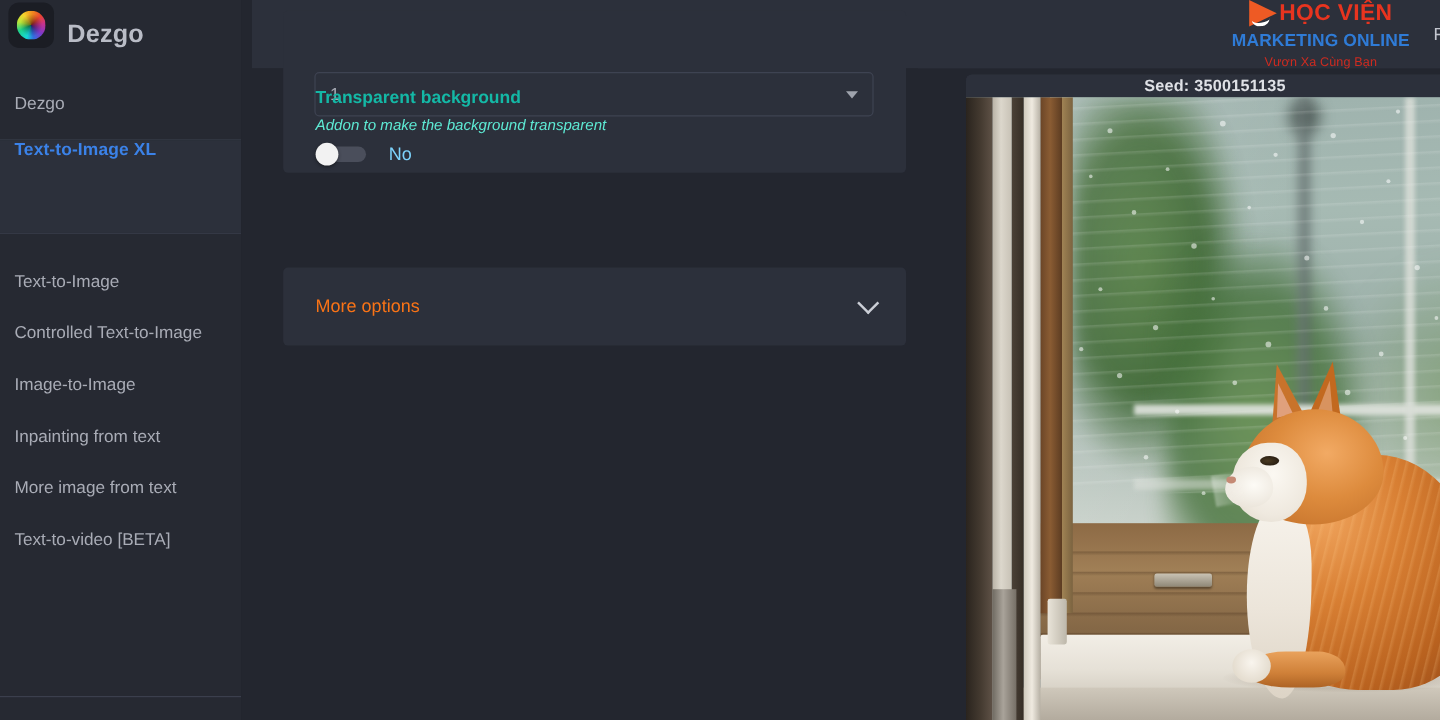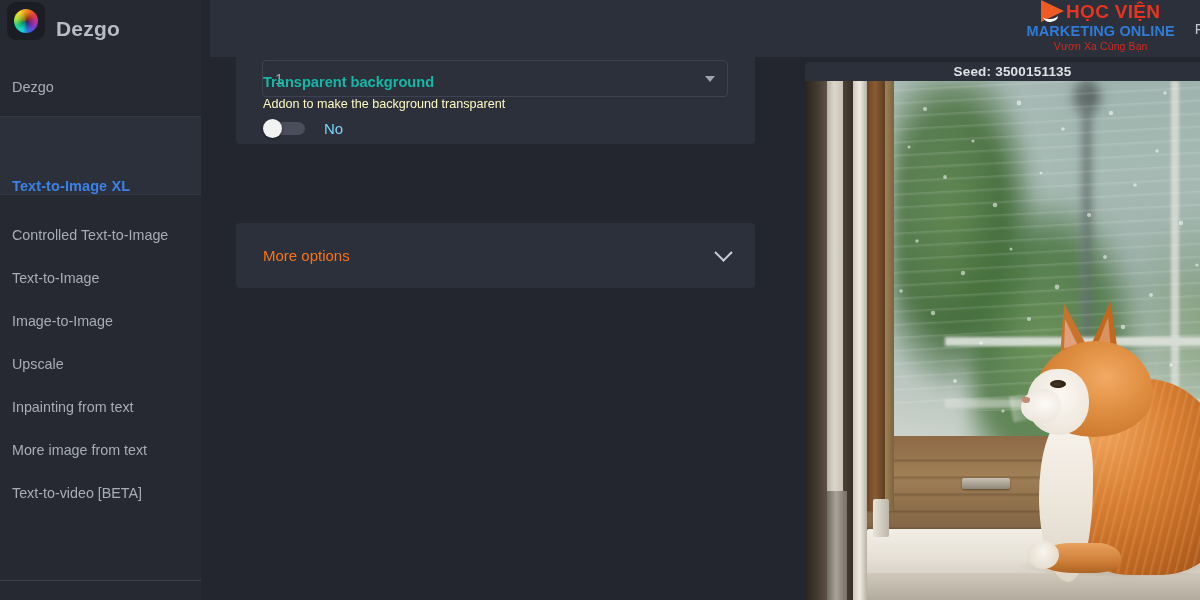--- a/index.html
+++ b/index.html
@@ -51,21 +51,21 @@
   }
   .sb-login {
     height: 59px;
     display: flex; align-items: center;
     padding-left: 12px;
     font-size: 14.5px; color: #a9acb6;
   }
   .sb-div { height: 1px; background: #343845; }
   .sb-active {
     height: 77px;
-    display: flex; align-items: flex-end;
+    display: flex; align-items: flex-start;
     padding-left: 12px;
     background: #2c303b;
     font-size: 14.5px; font-weight: 700;
     color: #3b82e8; letter-spacing: .1px;
   }
   .sb-list { padding-top: 0px; }
   .sb-item {
     height: 43px;
     display: flex; align-items: center;
     padding-left: 12px;
@@ -108,21 +108,21 @@
   .hdr-right {
     margin-left: auto;
     display: flex; align-items: center; height: 100%;
   }
 
   
   .hv-logo {
     position: relative;
     width: 152px; height: 57px;
     display: flex; flex-direction: column;
-    align-items: center; justify-content: flex-start;
+    align-items: center; justify-content: space-between;
     line-height: 1;
   }
   .hv-row1 { display: flex; align-items: center; height: 22px; }
   .hv-play {
     width: 24px; height: 23px; margin-right: 1px;
     position: relative;
   }
   .hv-play::before {
     content: ""; position: absolute; left: 0; top: 0;
     width: 0; height: 0;
@@ -188,21 +188,21 @@
     border-left: 5.5px solid transparent;
     border-right: 5.5px solid transparent;
     border-top: 6px solid #9fa3ad;
   }
   .opt-title {
     position: absolute; left: 27px; top: 65px;
     font-size: 14.6px; font-weight: 700; color: #14b8a6;
   }
   .opt-sub {
     position: absolute; left: 27px; top: 88px;
-    font-size: 12.6px; color: #fef9c3;
+    font-size: 12.6px; color: #5eead4; font-style: italic;
   }
   .toggle-row {
     position: absolute; left: 27px; top: 110px;
     display: flex; align-items: center;
   }
   .toggle {
     position: relative;
     width: 44px; height: 18px;
   }
   .toggle .track {
@@ -559,30 +559,27 @@
     <div class="sb-active">
       <span>Text-to-Image XL</span>
     </div>
 
     <div class="sb-div"></div>
 
     <div class="sb-gap"></div>
 
     <div class="sb-list">
       <div class="sb-item">
+        <span>Text-to-Image</span>
+      </div>
+      <div class="sb-item">
         <span>Controlled Text-to-Image</span>
-      </div>
-      <div class="sb-item">
-        <span>Text-to-Image</span>
       </div>
       <div class="sb-item">
         <span>Image-to-Image</span>
-      </div>
-      <div class="sb-item">
-        <span>Upscale</span>
       </div>
       <div class="sb-item">
         <span>Inpainting from text</span>
       </div>
       <div class="sb-item">
         <span>More image from text</span>
       </div>
       <div class="sb-item">
         <span>Text-to-video [BETA]</span>
       </div>

